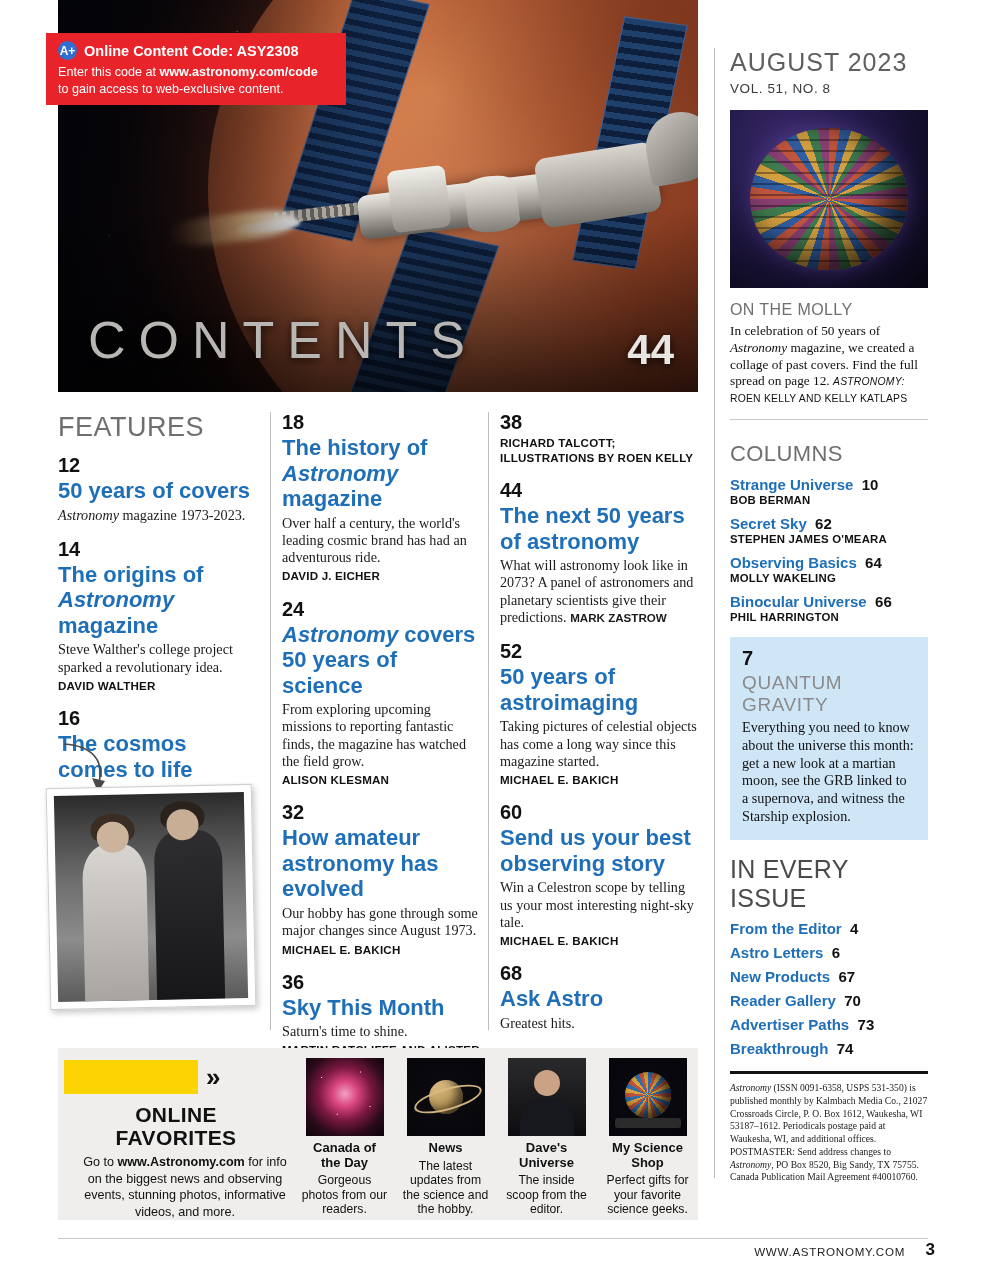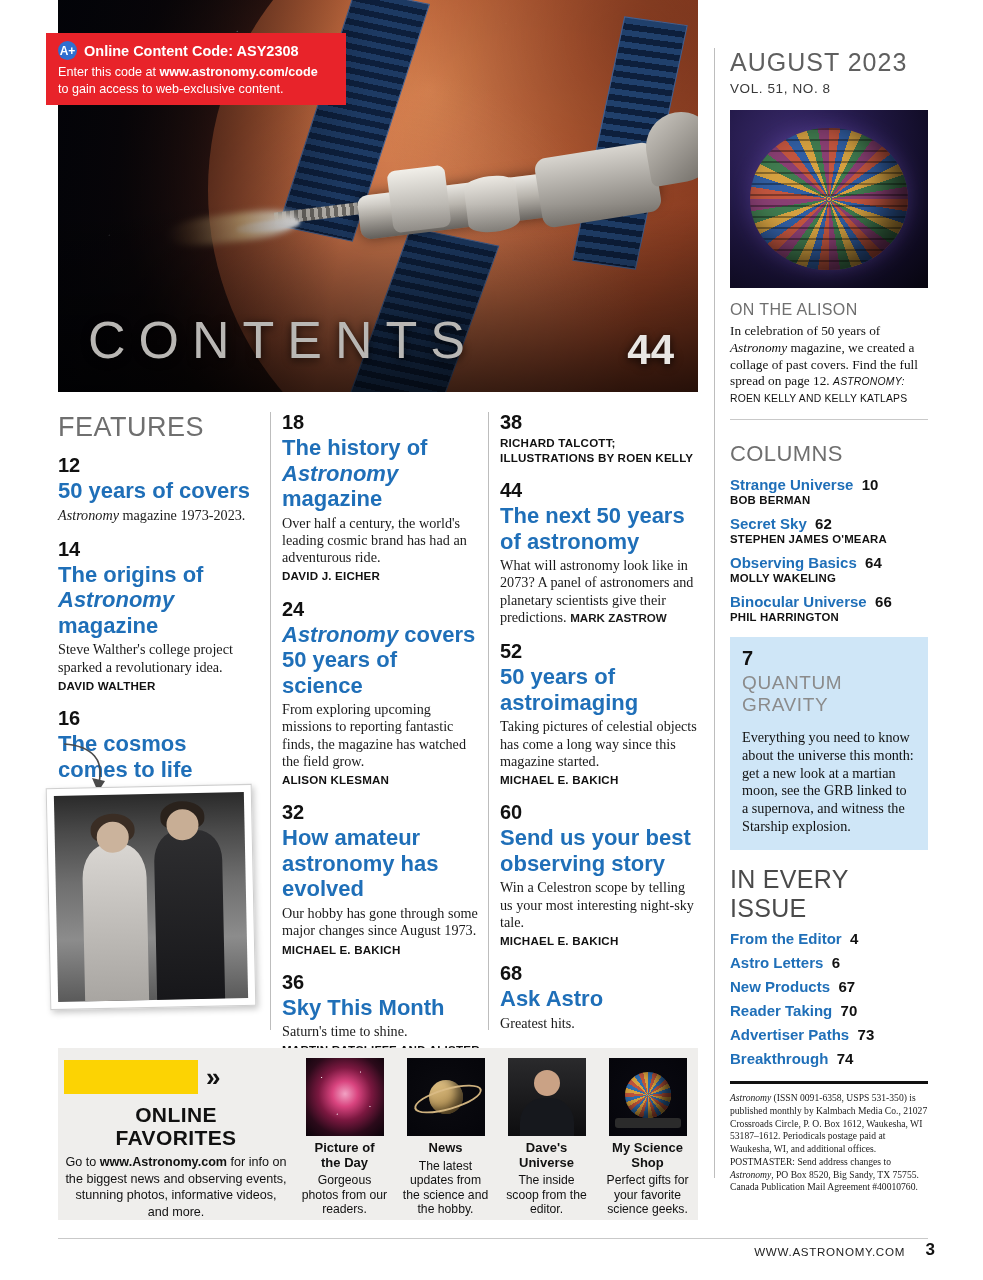--- a/index.html
+++ b/index.html
@@ -229,21 +229,21 @@
   .col-item { margin-top: 9px; }
   .col-item .t { font-size: 15px; color:#1f6fb8; font-weight:700; }
   .col-item .t .pg { color:#111; font-weight:700; }
   .col-item .a { font-size: 11.4px; font-weight:700; color:#111; margin-top:1px; letter-spacing:.2px; }
 
   .quantum {
     margin-top: 14px; background: #cfe6f7; padding: 10px 12px 14px;
   }
   .quantum .num { font-size: 20px; font-weight: 700; color:#111; }
   .quantum .h { font-size: 19px; color:#8b8b8b; letter-spacing:.6px; margin-top:2px; }
-  .quantum .body { font-family:"Liberation Serif",serif; font-size:14.2px; line-height:1.26; margin-top:13px; }
+  .quantum .body { font-family:"Liberation Serif",serif; font-size:14.2px; line-height:1.26; margin-top:3px; }
 
   .ineveryissue-h { margin-top: 15px; font-size: 25px; color:#4a4a4a; letter-spacing:.3px; font-weight:400; }
   .ie-item { font-size: 15px; color:#1f6fb8; font-weight:700; margin-top: 7px; }
   .ie-item .pg { color:#111; }
 
   .hr-thick { height: 3px; background: #111; margin-top: 14px; }
   .fineprint {
     font-family:"Liberation Serif", serif; font-size: 9.6px; line-height: 1.33; margin-top: 8px; color:#1a1a1a;
   }
   .fineprint i { font-style: italic; }
@@ -253,21 +253,21 @@
     position:absolute; left: 58px; top: 1048px; width: 640px; height: 172px;
     background: #efeeec;
   }
   .of-left { position:absolute; left: 0; top: 0; width: 236px; height: 172px; padding: 0 8px; }
   .of-yellow {
     position: absolute; left: 6px; top: 12px; width: 134px; height: 34px; background:#fcd303;
   }
   .of-arrows { position:absolute; left: 148px; top: 14px; font-size: 26px; font-weight: 800; color:#111; letter-spacing:-3px; }
   .of-title { position:absolute; left: 0; right: 0; top: 56px; text-align:center; font-size: 21px; font-weight: 800; line-height: 1.08; letter-spacing:.4px;}
   .of-text {
-    position:absolute; left: 6px; right: 6px; top: 106px; text-align:center;
+    position:absolute; left: 24px; right: 6px; top: 106px; text-align:center;
     font-size: 12.6px; line-height: 1.33; color:#111;
   }
   .of-text b { font-weight:700; }
 
   .of-cards { position:absolute; left: 236px; top: 0; width: 404px; height: 172px; display:flex; }
   .of-card { flex:1; text-align:center; padding: 10px 6px 0; }
   .of-thumb {
     width: 78px; height: 78px; margin: 0 auto 5px; background:#000; overflow:hidden; position:relative;
   }
   .th-nebula { background: radial-gradient(circle at 50% 46%, #f2a2c4 0%, #d9447f 22%, #7b1840 46%, #2b0a1a 72%, #090309 100%); }
@@ -462,21 +462,21 @@
 
   <div class="side">
     <div class="month">AUGUST 2023</div>
     <div class="vol">VOL. 51,  NO. 8</div>
 
     <div class="cover-img">
       <div class="cover-glow"></div>
       <div class="cover-globe"></div>
     </div>
 
-    <div class="on-cover-h">ON THE ALISON</div>
+    <div class="on-cover-h">ON THE MOLLY</div>
     <div class="on-cover-t">
       <span>In celebration of 50 years of </span><i>Astronomy</i><span> magazine, we created a collage of past covers. Find the full spread on page 12. </span><span class="credit"><i>ASTRONOMY:</i><span> ROEN KELLY AND KELLY KATLAPS</span></span>
     </div>
 
     <div class="hr-thin"></div>
 
     <div class="columns-h">COLUMNS</div>
 
     <div class="col-item">
       <div class="t"><span>Strange Universe</span>&nbsp; <span class="pg">10</span></div>
@@ -498,21 +498,21 @@
     <div class="quantum">
       <div class="num">7</div>
       <div class="h">QUANTUM GRAVITY</div>
       <div class="body">Everything you need to know about the universe this month: get a new look at a martian moon, see the GRB linked to a supernova, and witness the Starship explosion.</div>
     </div>
 
     <div class="ineveryissue-h">IN EVERY ISSUE</div>
     <div class="ie-item"><span>From the Editor</span>&nbsp; <span class="pg">4</span></div>
     <div class="ie-item"><span>Astro Letters</span>&nbsp; <span class="pg">6</span></div>
     <div class="ie-item"><span>New Products</span>&nbsp; <span class="pg">67</span></div>
-    <div class="ie-item"><span>Reader Taking</span>&nbsp; <span class="pg">70</span></div>
+    <div class="ie-item"><span>Reader Gallery</span>&nbsp; <span class="pg">70</span></div>
     <div class="ie-item"><span>Advertiser Paths</span>&nbsp; <span class="pg">73</span></div>
     <div class="ie-item"><span>Breakthrough</span>&nbsp; <span class="pg">74</span></div>
 
     <div class="hr-thick"></div>
 
     <div class="fineprint">
       <i>Astronomy</i><span> (ISSN 0091-6358, USPS 531-350) is published monthly by Kalmbach Media Co., 21027 Crossroads Circle, P. O. Box 1612, Waukesha, WI 53187–1612. Periodicals postage paid at Waukesha, WI, and additional offices. POSTMASTER: Send address changes to </span><i>Astronomy</i><span>, PO Box 8520, Big Sandy, TX 75755. Canada Publication Mail Agreement #40010760.</span>
     </div>
   </div>
 
@@ -526,21 +526,21 @@
       </div>
       <div class="of-text">
         <span>Go to </span><b>www.Astronomy.com</b>
         <span>for info on the biggest news and observing events, stunning photos, informative videos, and more.</span>
       </div>
     </div>
 
     <div class="of-cards">
       <div class="of-card">
         <div class="of-thumb th-nebula"></div>
-        <div class="ct" style="white-space:pre-line">Picture of
+        <div class="ct" style="white-space:pre-line">Canada of
 the Day</div>
         <div class="cd">Gorgeous photos from our readers.</div>
       </div>
       <div class="of-card">
         <div class="of-thumb th-saturn"></div>
         <div class="ct" style="white-space:pre-line">News</div>
         <div class="cd">The latest updates from the science and the hobby.</div>
       </div>
       <div class="of-card">
         <div class="of-thumb th-portrait"></div>

